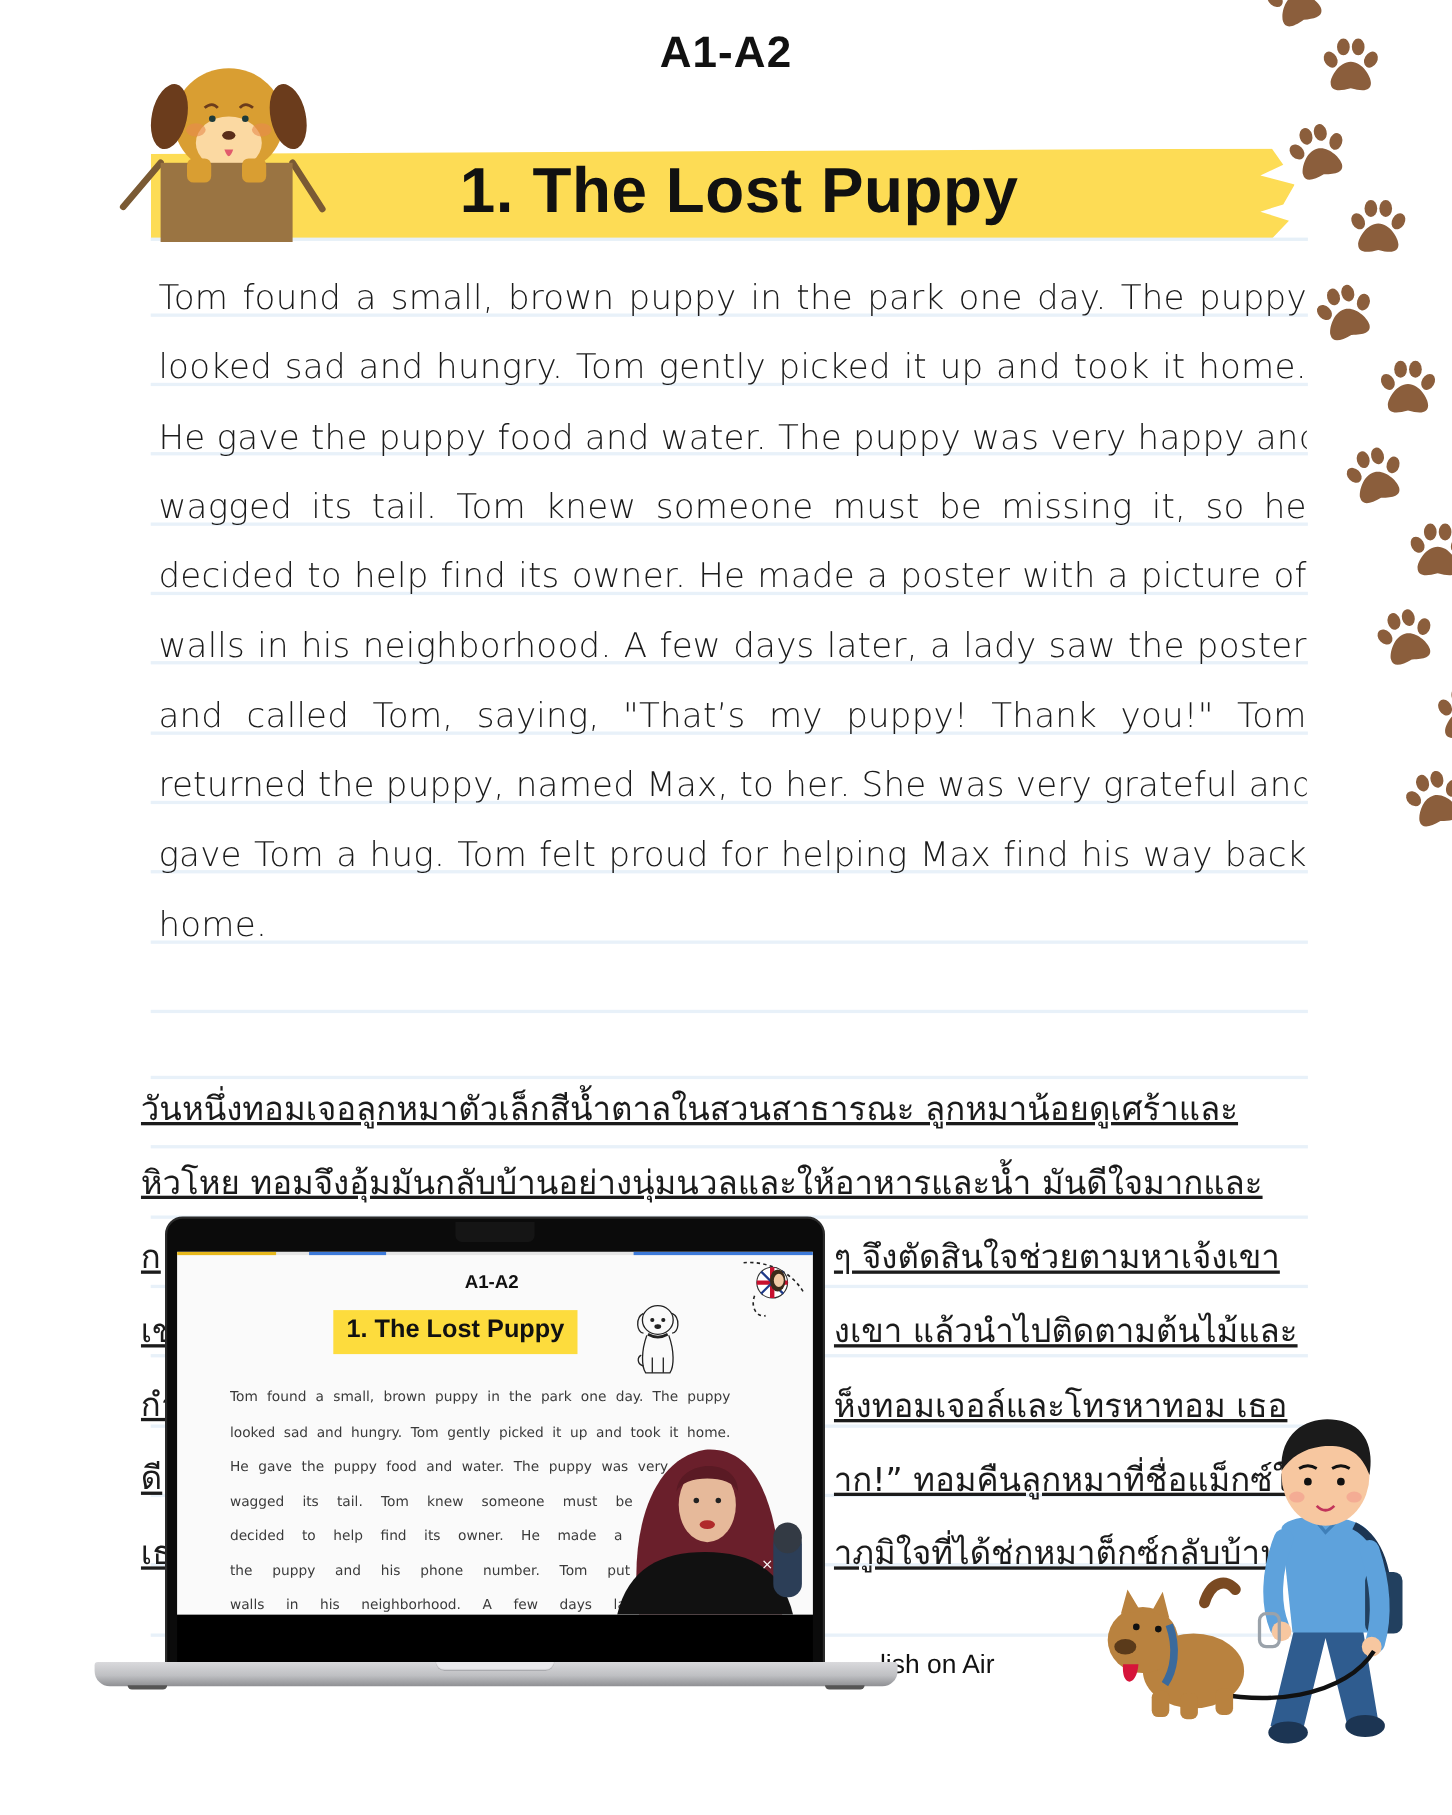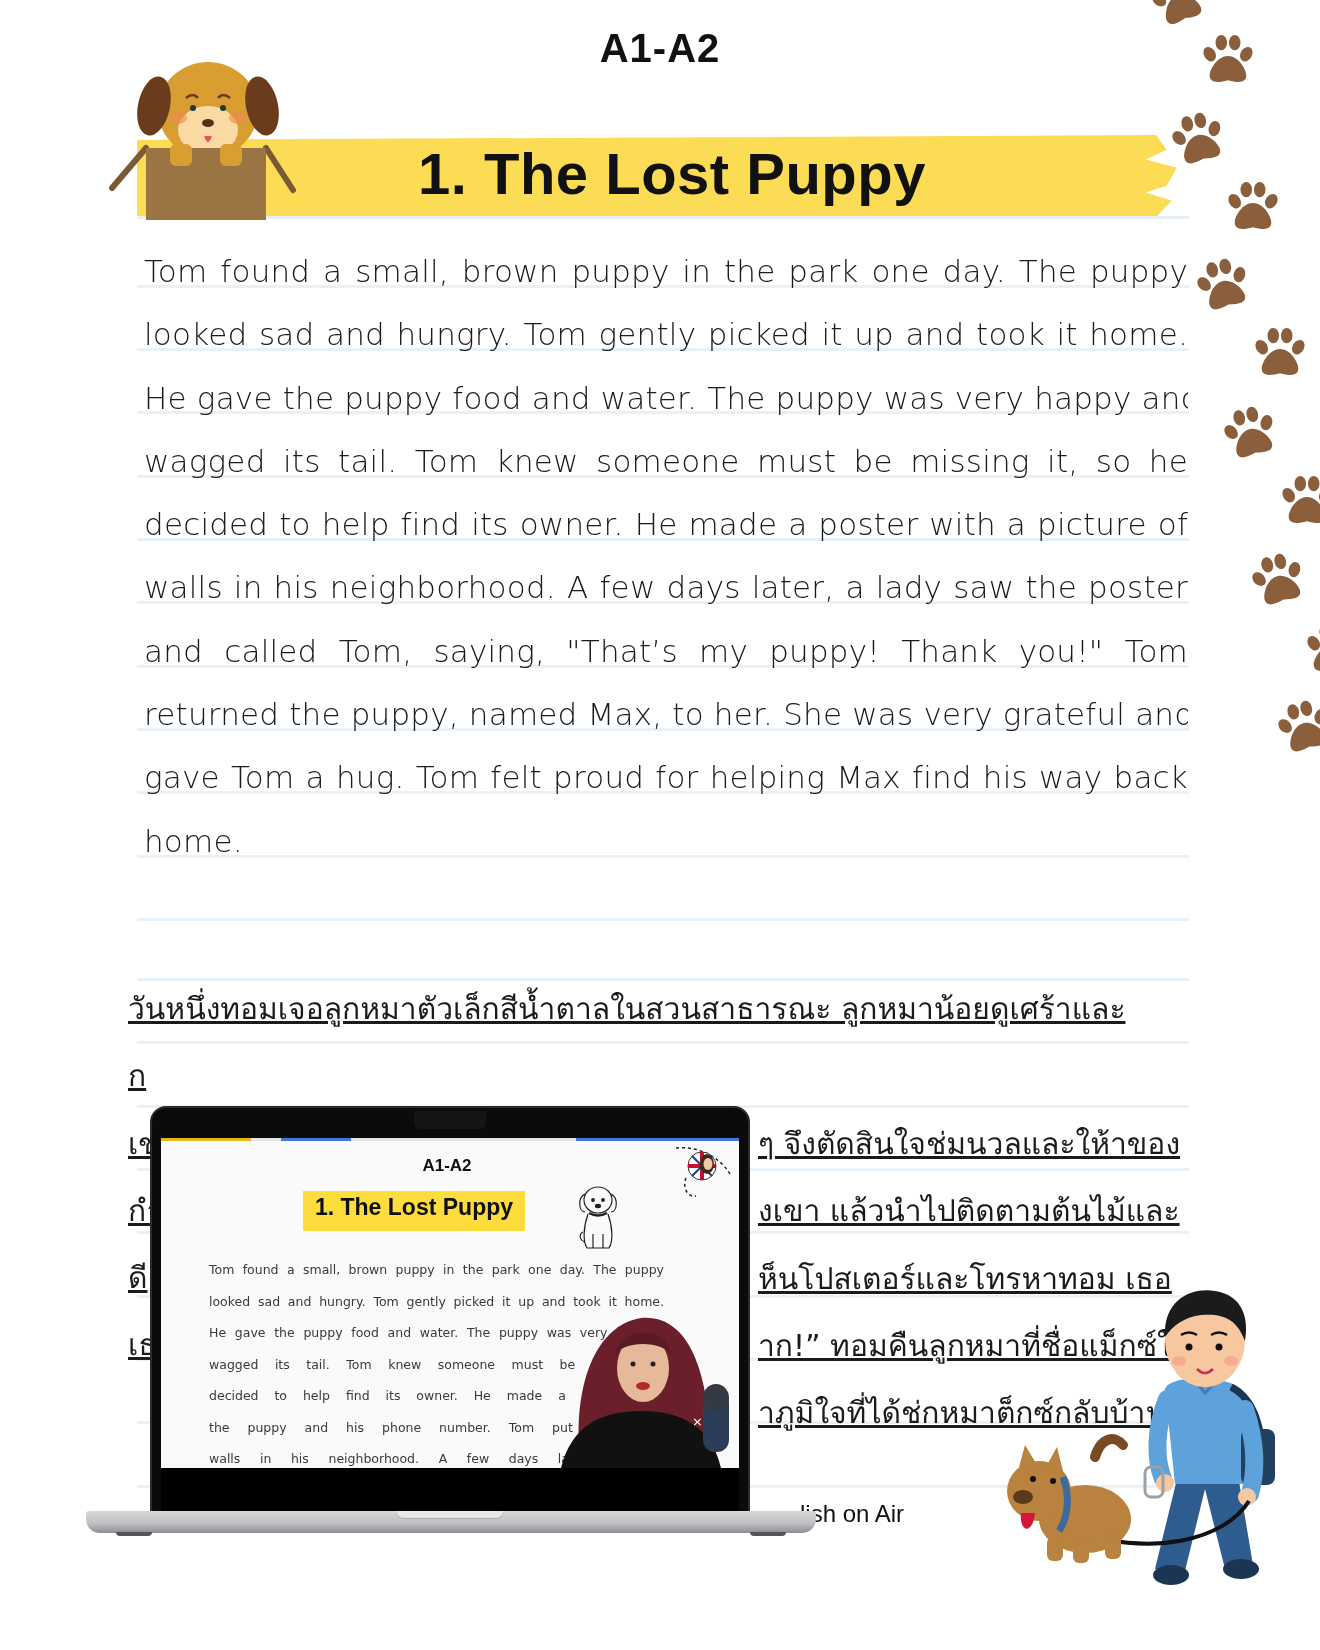--- a/index.html
+++ b/index.html
@@ -151,30 +151,31 @@
   <span class="en-line j">decided to help find its owner. He made a poster with a picture of</span>
   <span class="en-line j">walls in his neighborhood. A few days later, a lady saw the poster</span>
   <span class="en-line j">and called Tom, saying, "That’s my puppy! Thank you!" Tom</span>
   <span class="en-line j">returned the puppy, named Max, to her. She was very grateful and</span>
   <span class="en-line j">gave Tom a hug. Tom felt proud for helping Max find his way back</span>
   <span class="en-line">home.</span>
 </div>
 
 <div class="th-text">
   <span class="th-line">วันหนึ่งทอมเจอลูกหมาตัวเล็กสีน้ำตาลในสวนสาธารณะ ลูกหมาน้อยดูเศร้าและ</span>
+  <span class="th-line">หิวโหย ทอมจึงอุ้มมันกลับบ้านอย่างนุ่มนวลและให้อาหารและน้ำ มันดีใจมากและ</span>
   <span class="th-line">ก</span>
   <span class="th-line">เข</span>
   <span class="th-line">กำ</span>
   <span class="th-line">ดี</span>
   <span class="th-line">เธ</span>
 </div>
 <div class="th-text" style="left:758px; top:1110px; width:440px;">
-  <span class="th-line">ๆ จึงตัดสินใจช่มนวลและให้าของ</span>
+  <span class="th-line">ๆ จึงตัดสินใจช่วยตามหาเจ้งเขา</span>
   <span class="th-line">งเขา แล้วนำไปติดตามต้นไม้และ</span>
-  <span class="th-line">ห็นโปสเตอร์และโทรหาทอม เธอ</span>
+  <span class="th-line">ห็งทอมเจอล์และโทรหาทอม เธอ</span>
   <span class="th-line">าก!” ทอมคืนลูกหมาที่ชื่อแม็กซ์ให้</span>
   <span class="th-line">าภูมิใจที่ได้ช่กหมาต็กซ์กลับบ้าน</span>
 </div>
 
 <div class="footer-text">lish on Air</div>
 
 <svg width="0" height="0" style="position:absolute">
   <defs>
     <g id="pawshape">
       <ellipse cx="10" cy="22" rx="6" ry="8" transform="rotate(-30 10 22)"></ellipse>

